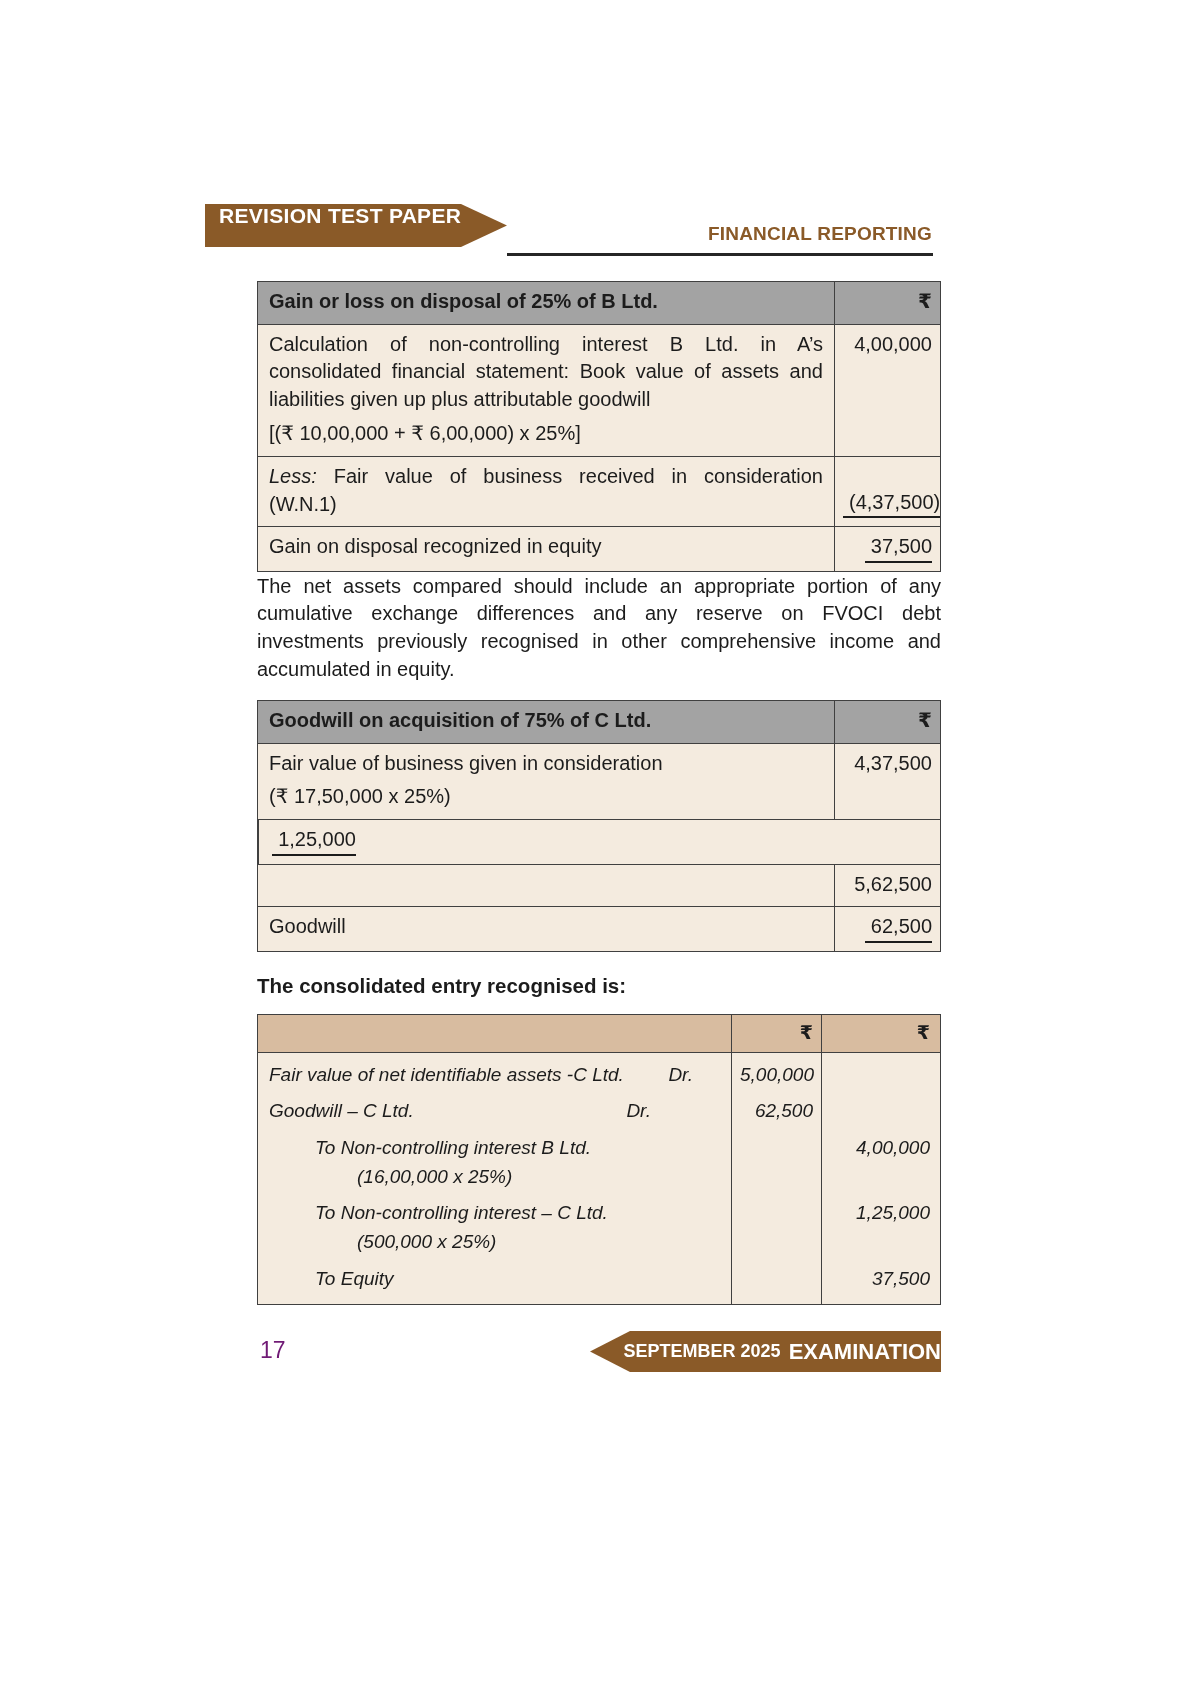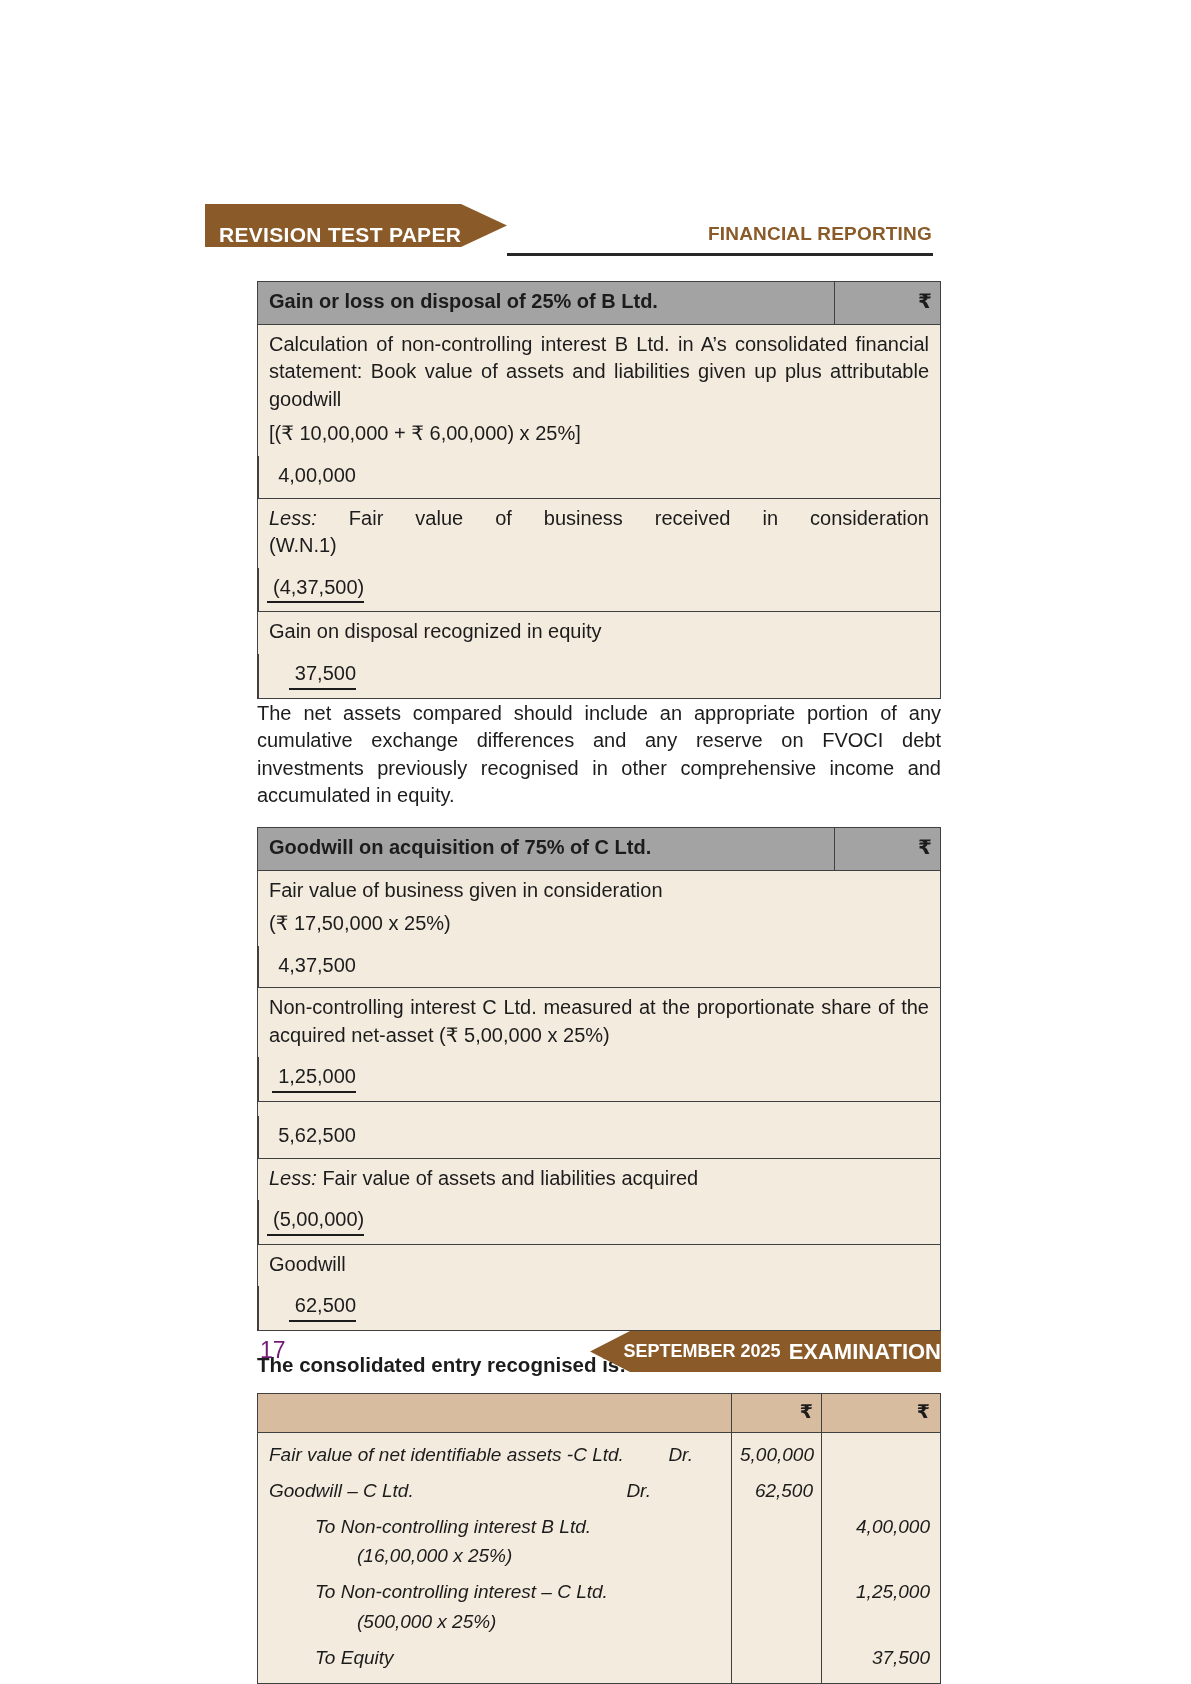--- a/index.html
+++ b/index.html
@@ -8,36 +8,36 @@
     width:1191px; height:1684px; position:relative; overflow:hidden;
     font-family:"Liberation Sans","DejaVu Sans",sans-serif;
     color:#1c1c1c;
   }
 
   
   .banner-top {
     position:absolute; left:205px; top:204px; width:302px; height:43px;
     background:#8a5a28;
     clip-path:polygon(0 0, 256px 0, 100% 50%, 256px 100%, 0 100%);
-    display:flex; align-items:flex-end; padding-left:14px;
+    display:flex; align-items:flex-start; padding-left:14px;
   }
   .banner-top .banner-text { color:#ffffff; font-weight:bold; font-size:21px; letter-spacing:0.3px; }
   .subject {
     position:absolute; top:223px; left:508px; width:424px;
     text-align:right; color:#8a5a28; font-weight:bold; font-size:19px; letter-spacing:0.2px;
   }
   .subject-line { position:absolute; top:253px; left:507px; width:426px; height:3px; background:#262626; }
 
   
   .content { position:absolute; left:257px; top:281px; width:684px; font-size:20px; line-height:1.38; }
 
   
   .tbl { border:1px solid #404040; background:#f4ebdf; }
   .thead { display:flex; background:#a3a3a3; font-weight:bold; }
-  .trow  { display:flex; border-top:1px solid #404040;flex-direction:column; }
+  .trow  { display:flex; border-top:1px solid #404040; }
   .cl { flex:1; padding:6px 11px 8px 11px; }
   .cr { width:106px; border-left:1px solid #404040; padding:6px 8px 8px 8px;
         display:flex; flex-direction:column; text-align:right; }
   .cr.top    { justify-content:flex-start; }
   .cr.bottom { justify-content:flex-end; }
   .cr.center { justify-content:center; }
   .amt { width:100%; }
   .u { display:inline-block; border-bottom:2px solid #1c1c1c; padding-left:6px; }
   .just { text-align:justify; }
   .stretch { text-align:justify; text-align-last:justify; }
@@ -132,37 +132,28 @@
     <div class="trow">
       <div class="cl">
         <div>Fair value of business given in consideration</div>
         <div class="line2">(₹ 17,50,000 x 25%)</div>
       </div>
       <div class="cr top">
         <div class="amt">4,37,500</div>
       </div>
     </div>
     <div class="trow">
-      <div class="cl">
-        <div class="just">Non-controlling interest C Ltd. measured at the proportionate share of the acquired net-asset (₹ 5,00,000 x 25%)</div>
-      </div>
       <div class="cr bottom">
         <div class="amt"><span class="u">1,25,000</span></div>
       </div>
     </div>
     <div class="trow">
       <div class="cl"></div>
       <div class="cr center">
         <div class="amt">5,62,500</div>
-      </div>
-    </div>
-    <div class="trow">
-      <div class="cl"><span class="it">Less:</span> <span>Fair value of assets and liabilities acquired</span></div>
-      <div class="cr center">
-        <div class="amt"><span class="u">(5,00,000)</span></div>
       </div>
     </div>
     <div class="trow">
       <div class="cl">Goodwill</div>
       <div class="cr center">
         <div class="amt"><span class="u">62,500</span></div>
       </div>
     </div>
   </div>
 

